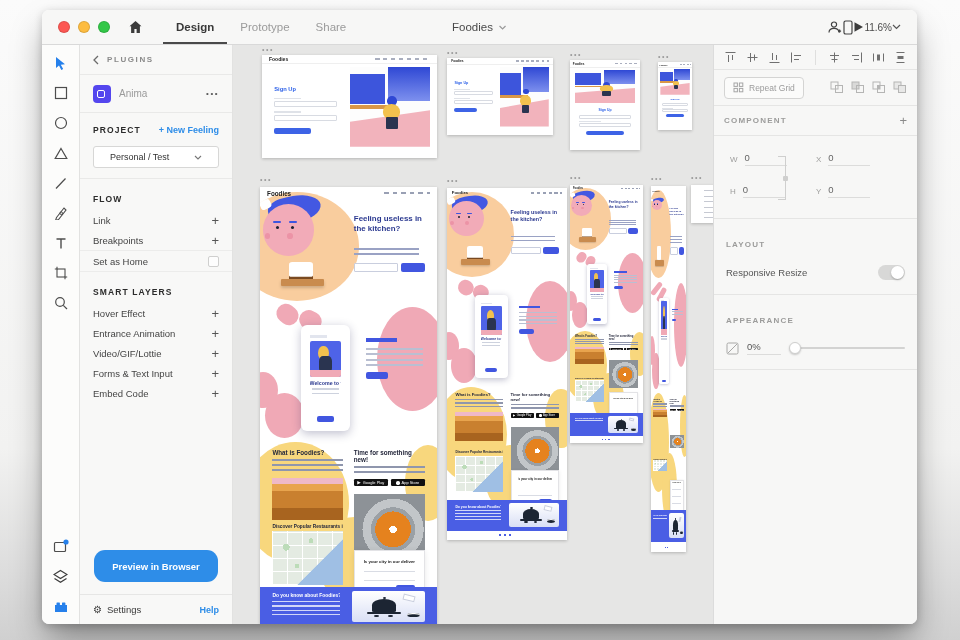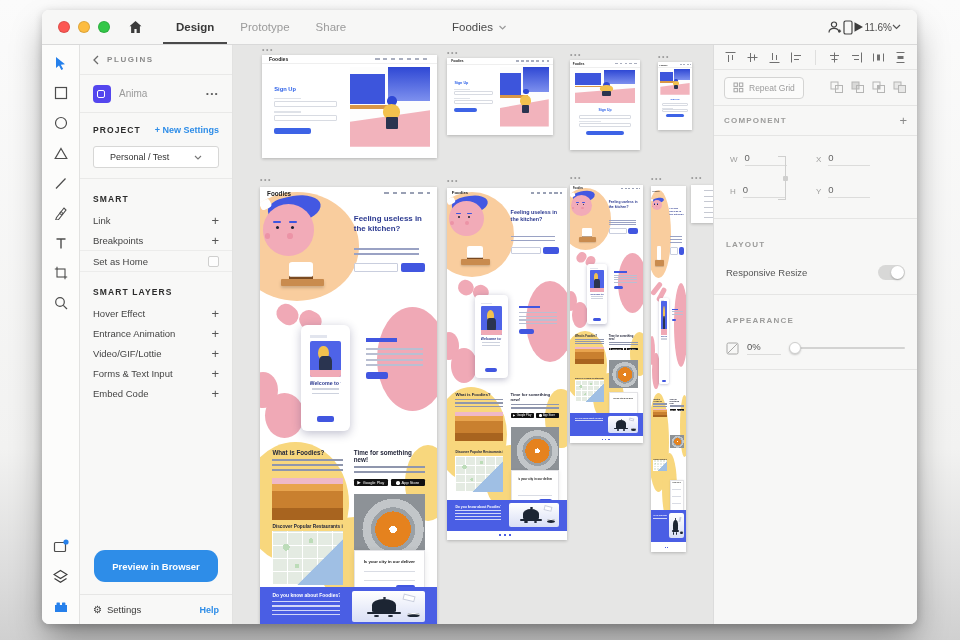--- a/index.html
+++ b/index.html
@@ -330,30 +330,30 @@
       </div>
       <div class="pp-row anima">
         <span class="anima-logo">
             <i></i>
           </span>
         <span class="anima-name">Anima</span>
         <span class="anima-dots">•••</span>
       </div>
       <div class="pp-row project">
         <span class="sec-label">PROJECT</span>
-        <span class="link-blue">+ New Settings</span>
+        <span class="link-blue">+ New Feeling</span>
       </div>
       <div class="select">
         <span>Personal / Test</span>
         <svg width="8" height="5" viewBox="0 0 8 5">
             <path d="M1 1l3 3 3-3" fill="none" stroke="#777" stroke-width="1.1"></path>
           </svg>
       </div>
       <div class="pp-div"></div>
-      <div class="pp-sec-label"><span class="sec-label">SMART</span></div>
+      <div class="pp-sec-label"><span class="sec-label">FLOW</span></div>
       <div class="pp-row pp-item">
         <span>Link</span>
         <span class="plus">+</span>
       </div>
       <div class="pp-row pp-item">
         <span>Breakpoints</span>
         <span class="plus">+</span>
       </div>
       <div class="pp-row sah">
         <span>Set as Home</span>

